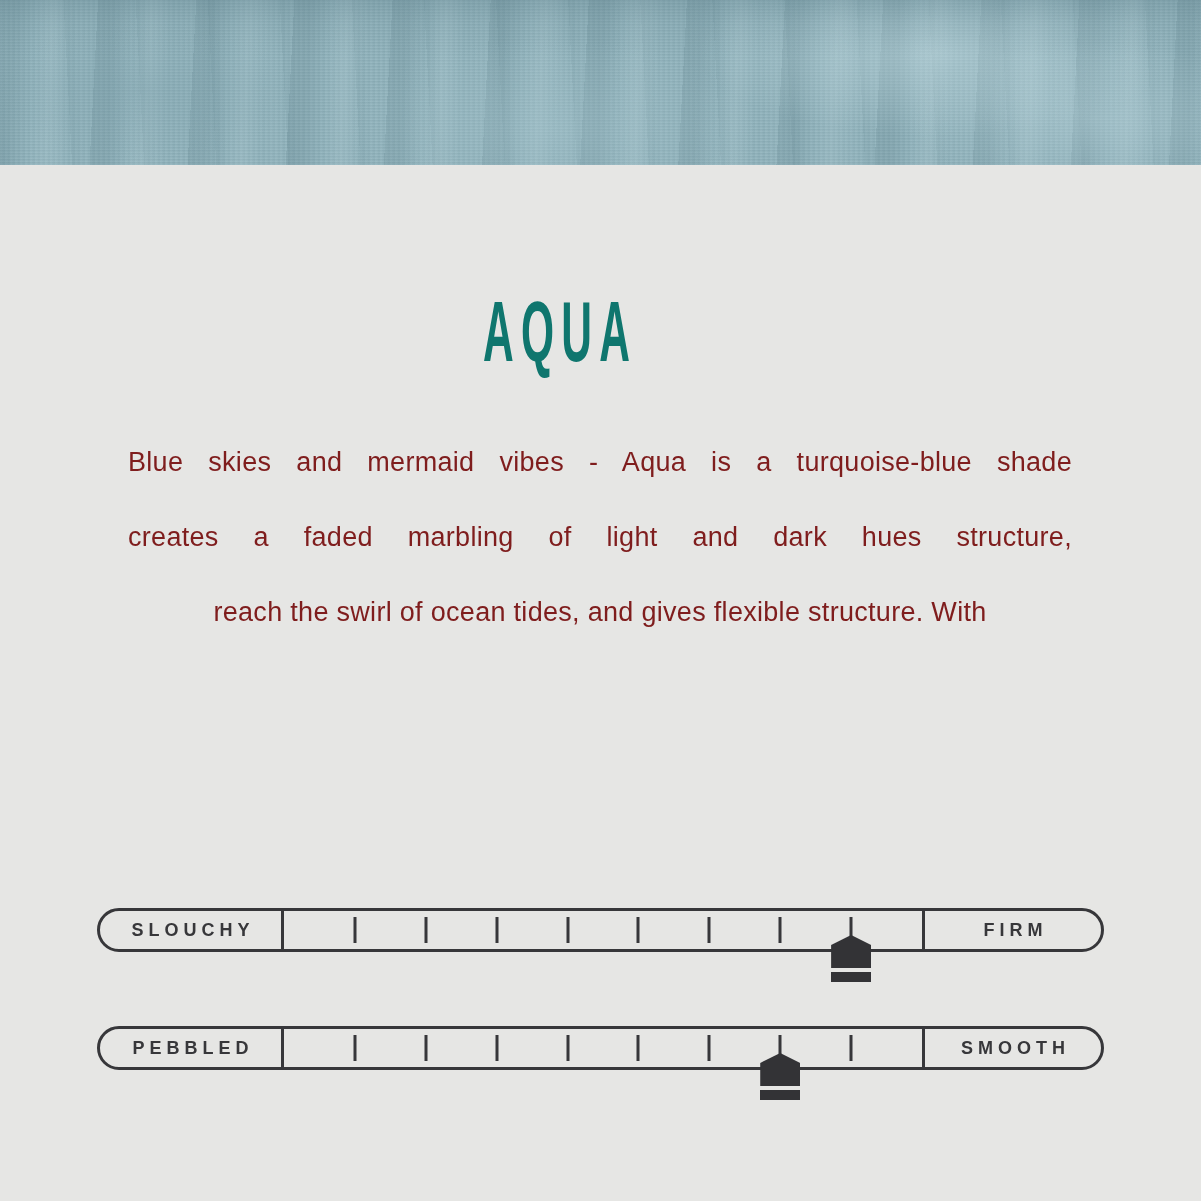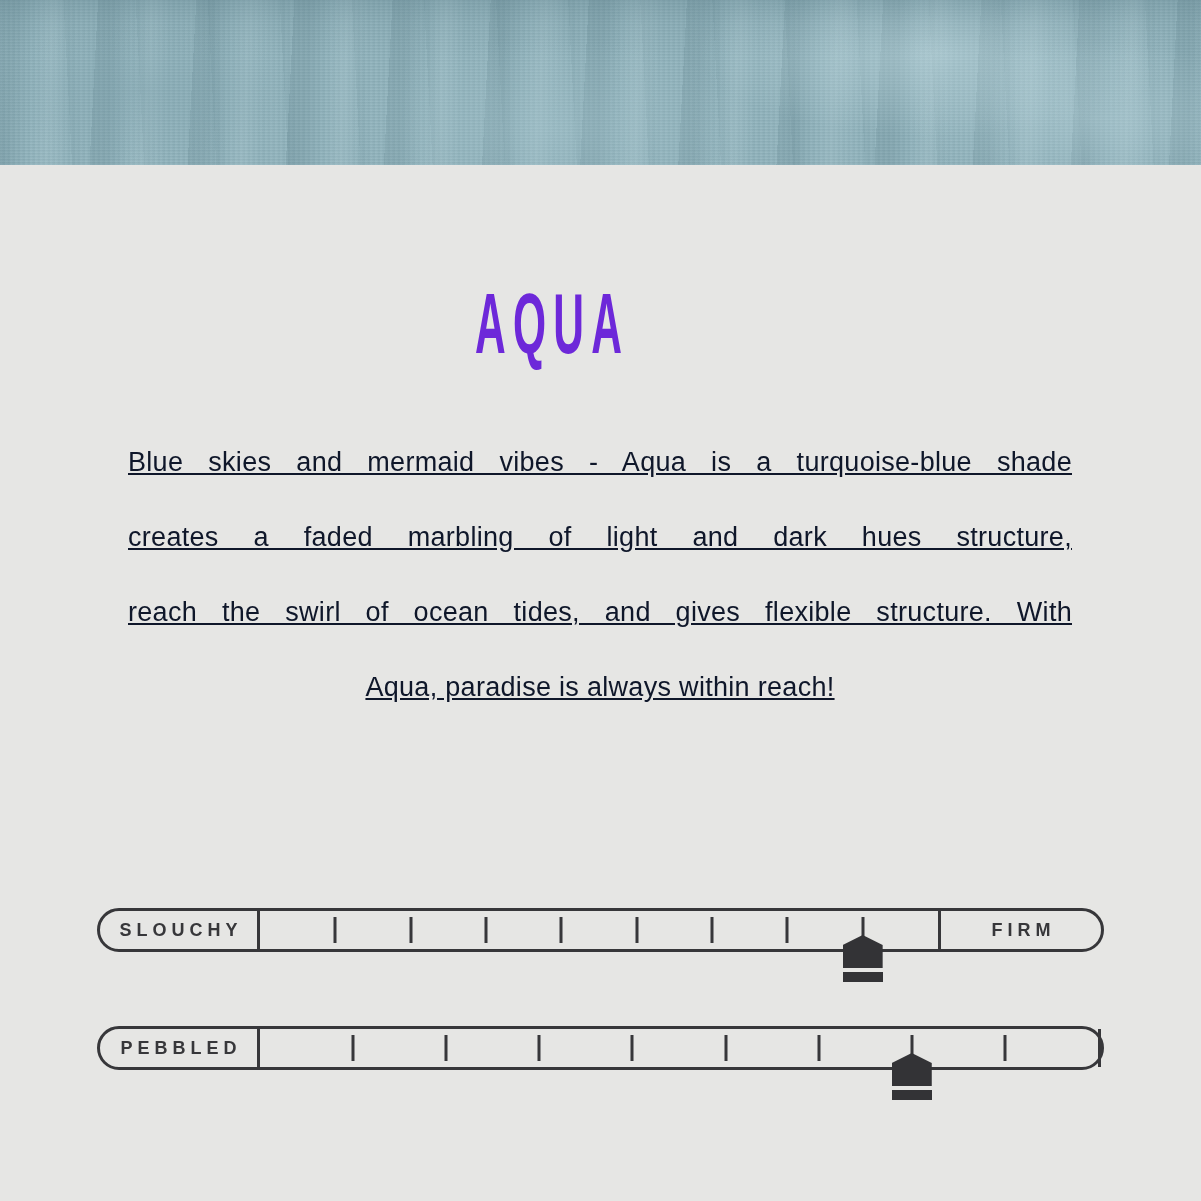--- a/index.html
+++ b/index.html
@@ -45,46 +45,45 @@
         rgba(255,255,255,0.04) 0px, rgba(255,255,255,0.04) 2px,
         rgba(0,0,0,0.02) 3px, rgba(0,0,0,0.02) 5px);
   }
 
   
   .title {
     position: absolute;
     top: 281px;
     left: 0;
     width: 1104px;
-    margin: 0;
+    margin: 8px;
     text-align: center;
     font-size: 85px;
     line-height: 85px;
     font-weight: bold;
-    color: #6d28d9;
+    color: #0f766e;
   }
   .title-text {
     display: inline-block;
     transform: scaleX(0.5);
     transform-origin: 50% 50%;
     letter-spacing: 0.17em;
     white-space: nowrap;
   }
 
   
   .description {
     position: absolute;
     top: 425px;
     left: 128px;
     width: 944px;
     font-size: 27px;
     line-height: 75px;
     letter-spacing: 0.3px;
-    color: #0f172a;
-    text-decoration: underline;
+    color: #7f1d1d;
   }
   .para-line {
     text-align: justify;
     text-align-last: justify;
     white-space: normal;
   }
   .para-line:last-child {
     text-align-last: center;
   }
 
@@ -107,22 +106,22 @@
     display: flex;
     align-items: center;
     justify-content: center;
     font-weight: bold;
     font-size: 18px;
     letter-spacing: 5px;
     padding-left: 5px; 
     color: #37373a;
     box-sizing: border-box;
   }
-  .slider-cell.left  { width: 157px; }
-  .slider-cell.right { width: 160px; }
+  .slider-cell.left  { width: 181px; }
+  .slider-cell.right { width: 176px; }
 
   .slider-track {
     flex: 1;
     position: relative;
     border-left: 3px solid #37373a;
     border-right: 3px solid #37373a;
   }
   .tick {
     position: absolute;
     top: 50%;
@@ -155,21 +154,20 @@
 <body>
 
 <div class="banner"></div>
 
 <h1 class="title"><span class="title-text">AQUA</span></h1>
 
 <div class="description">
   <div class="para-line">Blue skies and mermaid vibes - Aqua is a turquoise-blue shade</div>
   <div class="para-line">creates a faded marbling of light and dark hues structure,</div>
   <div class="para-line">reach the swirl of ocean tides, and gives flexible structure. With</div>
-  <div class="para-line">Aqua, paradise is always within reach!</div>
 </div>
 
 <div class="slider slider-structure">
   <div class="slider-cell left">SLOUCHY</div>
   <div class="slider-track">
     <div class="marker" style="left: 88.8889%;">
       <div class="marker-head"></div>
       <div class="marker-bar"></div>
     </div>
   <div class="tick" style="left: 11.1111%;"></div>
@@ -193,13 +191,14 @@
     </div>
   <div class="tick" style="left: 11.1111%;"></div>
       <div class="tick" style="left: 22.2222%;"></div>
       <div class="tick" style="left: 33.3333%;"></div>
       <div class="tick" style="left: 44.4444%;"></div>
       <div class="tick" style="left: 55.5556%;"></div>
       <div class="tick" style="left: 66.6667%;"></div>
       <div class="tick" style="left: 77.7778%;"></div>
       <div class="tick" style="left: 88.8889%;"></div>
     </div>
+  <div class="slider-cell right">SMOOTH</div>
 </div>
 
 </body></html>

